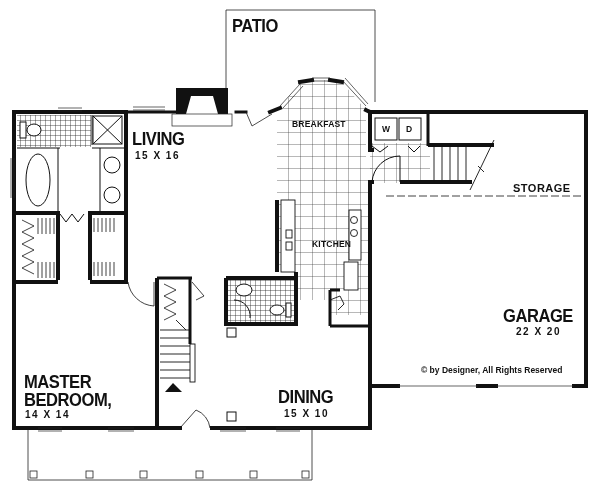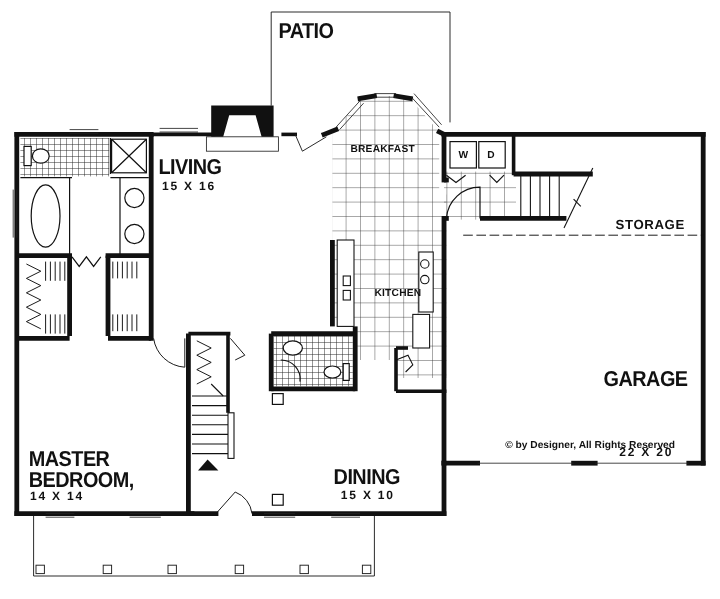--- a/index.html
+++ b/index.html
@@ -232,21 +232,21 @@
 <div class="lbl big" style="left:132px; top:130px;">LIVING</div>
 <div class="lbl dim" style="left:135px; top:151px;">15 X 16</div>
 
 <div class="lbl small" style="left:292px; top:120px;">BREAKFAST</div>
 
 <div class="lbl small" style="left:296px; top:240px;margin-left:16px;">KITCHEN</div>
 
 <div class="lbl med" style="left:513px; top:150px;">STORAGE</div>
 
 <div class="lbl big" style="left:503px; top:307px;">GARAGE</div>
-<div class="lbl dim" style="left:516px; top:327px;margin-top:46px;">22 X 20</div>
+<div class="lbl dim" style="left:516px; top:327px;">22 X 20</div>
 
 <div class="lbl big" style="left:24px; top:373px;">MASTER</div>
 <div class="lbl big" style="left:24px; top:391px;">BEDROOM,</div>
 <div class="lbl dim" style="left:25px; top:410px;text-align:right;">14 X 14</div>
 
 <div class="lbl big" style="left:278px; top:388px;">DINING</div>
 <div class="lbl dim" style="left:284px; top:409px;">15 X 10</div>
 
 <div class="lbl small" style="left:382px; top:125px;">W</div>
 <div class="lbl small" style="left:406px; top:125px;">D</div>

